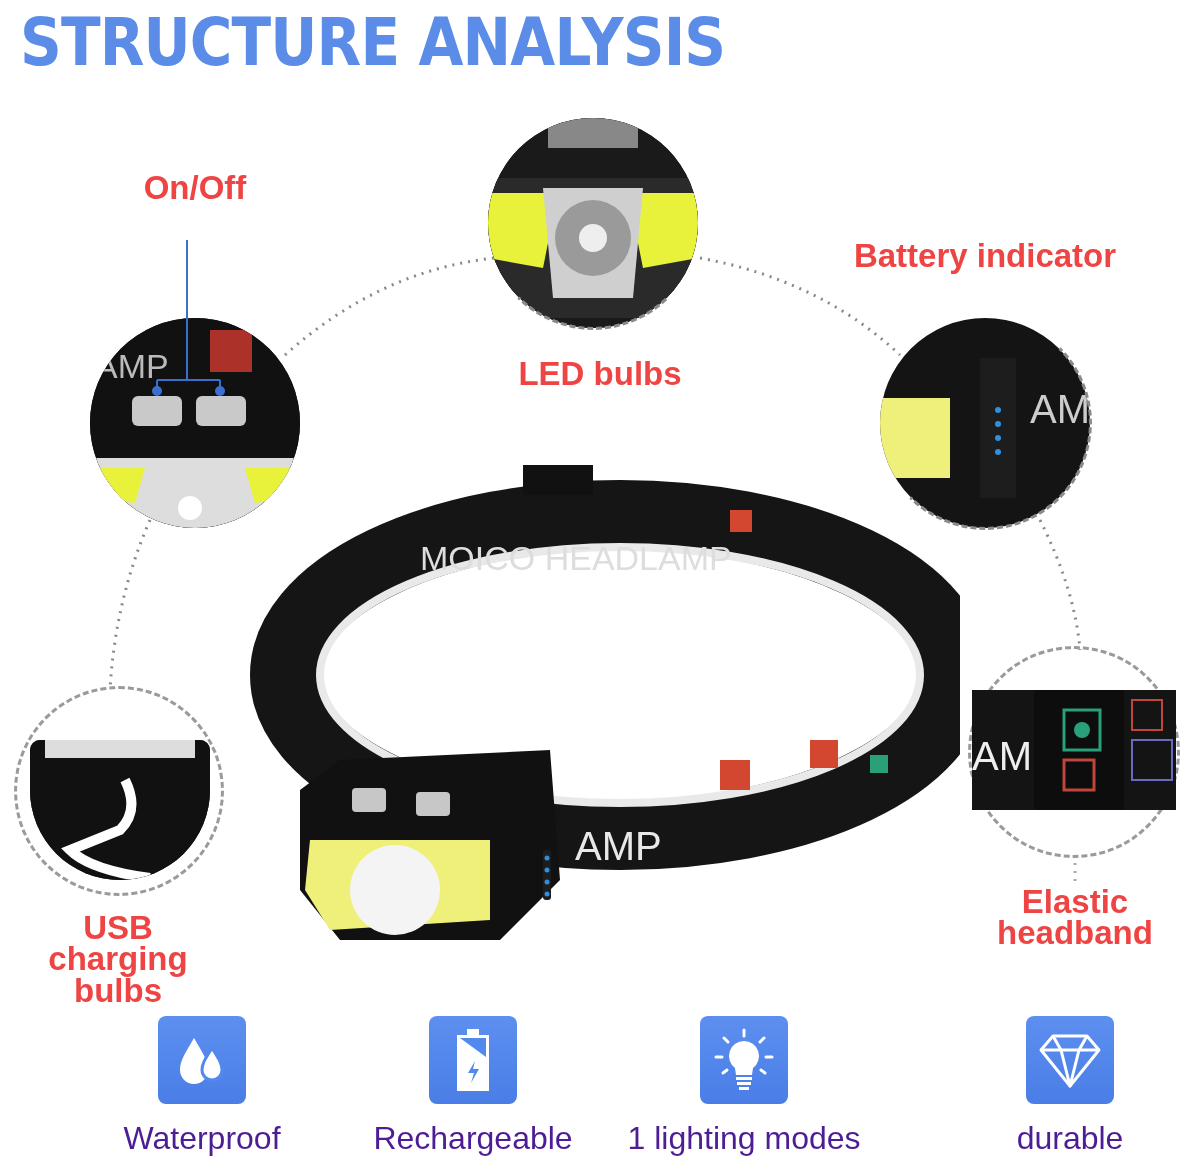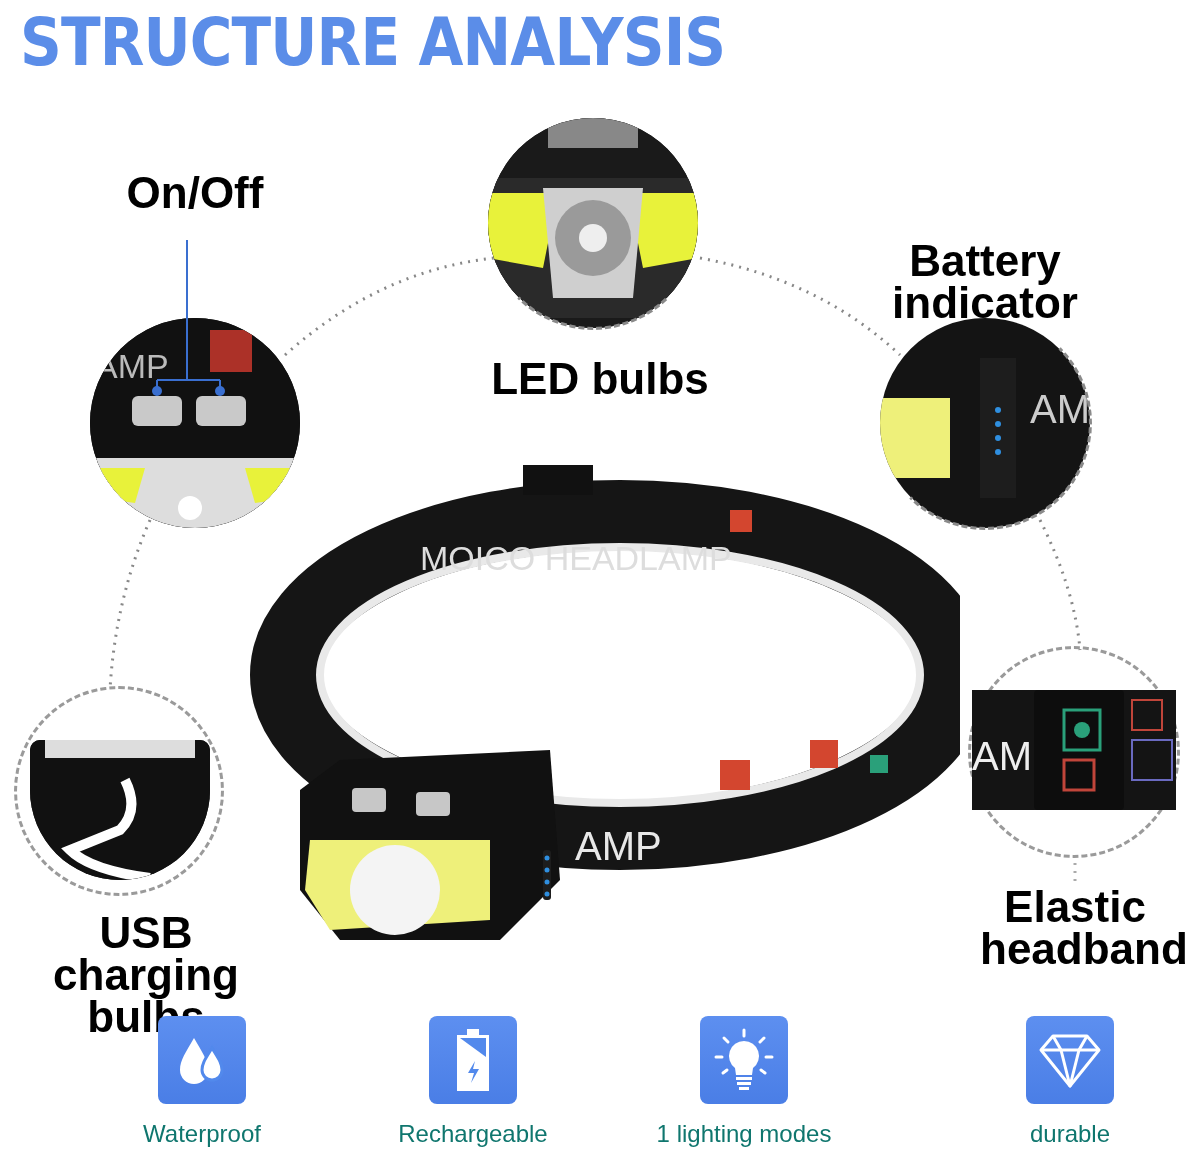--- a/index.html
+++ b/index.html
@@ -1,26 +1,26 @@
 <!DOCTYPE html>
 <html><head>
 <meta charset="utf-8">
 <style>
   html, body { margin:0; padding:0; background:#ffffff; }
   body { width:1187px; height:1156px; position:relative; overflow:hidden; font-family:"Liberation Sans", sans-serif; }
   .title { position:absolute; left:20px; top:4px; font-family:"DejaVu Sans", sans-serif; font-weight:bold; font-size:66px; letter-spacing:-1px; color:#5b8de8; transform:scaleX(0.88); transform-origin:left top; white-space:nowrap; }
-  .label { position:absolute; font-weight:bold; color:#000000; text-align:center; line-height:0.95; font-size:44px; }
+  .label { position:absolute; font-weight:bold; color:#ef4444; text-align:center; line-height:0.95; font-size:33px; }
   .label span { display:block; }
   .circle { position:absolute; border-radius:50%; overflow:hidden; background:#111; }
   .dashring { position:absolute; border-radius:50%; border:3px dashed #9a9a9a; box-sizing:border-box; }
   .dots { position:absolute; }
   svg { display:block; }
   .feat { position:absolute; top:1016px; text-align:center; }
   .feat .ic { width:88px; height:88px; border-radius:8px; background:linear-gradient(#5d8ff0,#4a7ee6); margin:0 auto; display:flex; align-items:center; justify-content:center; }
-  .feat .txt { font-size:24px; color:#0f766e; margin-top:16px; white-space:nowrap; }
+  .feat .txt { font-size:32px; color:#4c1d95; margin-top:16px; white-space:nowrap; }
 </style>
 </head>
 <body>
 
 <div class="title">STRUCTURE ANALYSIS</div>
 
 <svg class="dots" style="left:0;top:0" width="1187" height="1000">
   <path d="M285 355 Q380 270 495 258" stroke="#888" stroke-width="3" stroke-dasharray="2 6" fill="none"></path>
   <path d="M700 258 Q820 280 900 355" stroke="#888" stroke-width="3" stroke-dasharray="2 6" fill="none"></path>
   <path d="M150 520 Q115 600 110 690" stroke="#888" stroke-width="3" stroke-dasharray="2 6" fill="none"></path>
@@ -88,21 +88,21 @@
 <div class="dashring" style="left:878px;top:316px;width:214px;height:214px;border-color:transparent #8a8a8a #8a8a8a transparent;"></div>
 
 <div class="dashring" style="left:14px;top:686px;width:210px;height:210px;"></div>
 <div class="circle" style="left:30px;top:740px;width:180px;height:140px;border-radius:10px 10px 90px 90px;">
   <svg width="180" height="140">
     <rect width="180" height="140" fill="#111"></rect>
     <rect x="15" y="0" width="150" height="18" fill="#ddd"></rect>
     <path d="M95 40 Q110 70 90 90 L40 110 Q60 130 120 138" stroke="#fff" stroke-width="10" fill="none"></path>
   </svg>
 </div>
-<div class="label" style="left:0px;top:912px;width:236px;padding-left:28px;">
+<div class="label" style="left:0px;top:912px;width:236px;">
   <span>USB</span>
   <span>charging bulbs</span>
 </div>
 
 <div class="dashring" style="left:968px;top:646px;width:212px;height:212px;"></div>
 <div class="circle" style="left:972px;top:690px;width:204px;height:120px;border-radius:0;">
   <svg width="204" height="120">
     <rect width="204" height="120" fill="#141414"></rect>
     <text x="0" y="80" font-family="Liberation Sans, sans-serif" font-size="40" fill="#eee">AM</text>
     <rect x="62" y="0" width="90" height="120" rx="4" fill="#0d0d0d"></rect>

